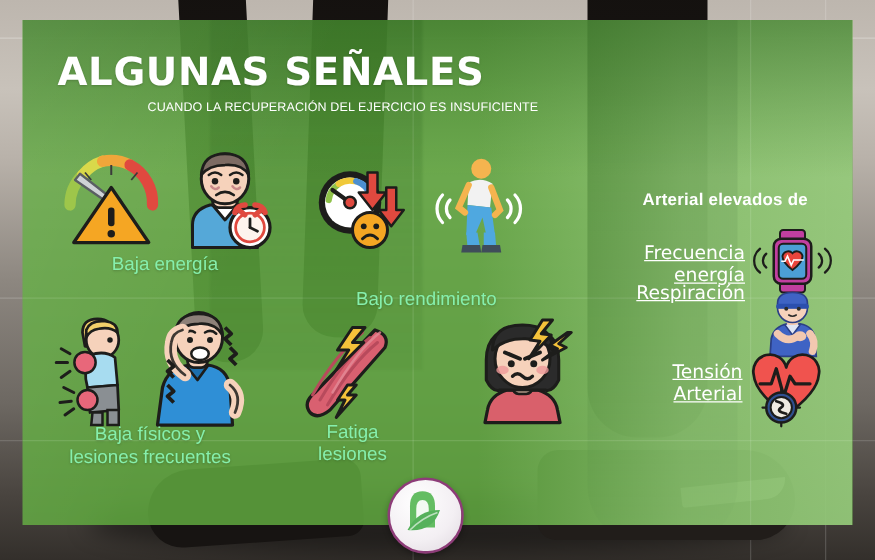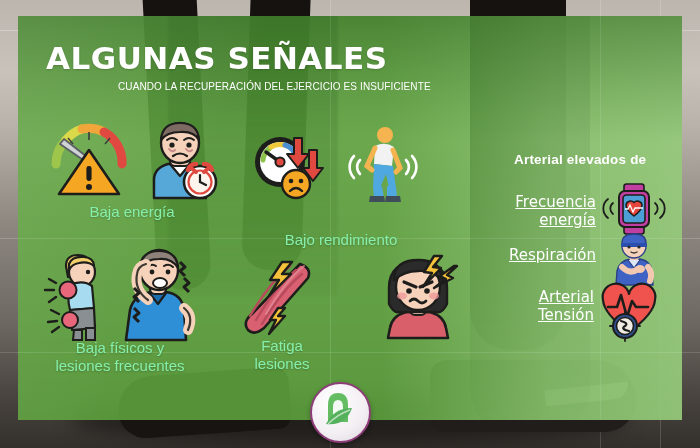--- a/index.html
+++ b/index.html
@@ -281,21 +281,21 @@
       <rect x="19" y="12" width="22" height="28" rx="3.4" fill="#4c9fd6" stroke="#1d1d1b" stroke-width="1.6"></rect>
       <path d="M30 33 q-8 -6 -8 -11 a4.6 4.6 0 0 1 8 -2.4 a4.6 4.6 0 0 1 8 2.4 q0 5 -8 11 z" fill="#e8453c" stroke="#1d1d1b" stroke-width="1.5"></path>
       <path d="M21 26 l3 0 l2 -4 l3 7 l2 -4 l8 0" stroke="#ffffff" stroke-width="1.3" fill="none"></path>
       <path d="M9 20 a7 7 0 0 0 0 11" stroke="#1d1d1b" stroke-width="1.8" fill="none" stroke-linecap="round"></path>
       <path d="M4 16 a12 12 0 0 0 0 19" stroke="#1d1d1b" stroke-width="1.8" fill="none" stroke-linecap="round"></path>
       <path d="M51 20 a7 7 0 0 1 0 11" stroke="#1d1d1b" stroke-width="1.8" fill="none" stroke-linecap="round"></path>
       <path d="M56 16 a12 12 0 0 1 0 19" stroke="#1d1d1b" stroke-width="1.8" fill="none" stroke-linecap="round"></path>
     </svg>
   </div>
 
-  <div class="rc-label" style="left:500px;top:246px;width:96px;">
+  <div class="rc-label" style="left:500px;top:225px;width:96px;">
     <div>Respiración</div>
   </div>
 
   <div class="ico" style="left:610px;top:233px;">
     <svg width="48" height="52" viewBox="0 0 48 52">
       <path d="M6 52 L7 38 Q9 28 20 26 L30 26 Q41 28 42 38 L43 52 Z" fill="#3f63c4" stroke="#2b3f85" stroke-width="1.4"></path>
       <path d="M18 27 L24 35 L30 27 L27 25 L21 25 Z" fill="#dfe6f5" stroke="#2b3f85" stroke-width="1.2"></path>
       <rect x="19" y="19" width="10" height="8" rx="3" fill="#f2c8b0"></rect>
       <ellipse cx="24" cy="13" rx="12" ry="12" fill="#f6d2bb" stroke="#2b3f85" stroke-width="1.3"></ellipse>
       <path d="M12 10 Q12 1 24 1 Q36 1 36 10 L36 13 L12 13 Z" fill="#3f63c4" stroke="#2b3f85" stroke-width="1.3"></path>
@@ -303,22 +303,22 @@
       <circle cx="19" cy="14" r="1.6" fill="#2b2b2b"></circle>
       <circle cx="29" cy="14" r="1.6" fill="#2b2b2b"></circle>
       <path d="M21 19 q3 2 6 0" stroke="#2b2b2b" stroke-width="1.3" fill="none" stroke-linecap="round"></path>
       <path d="M12 34 q8 8 16 2" stroke="#f2c8b0" stroke-width="6" fill="none" stroke-linecap="round"></path>
       <ellipse cx="30" cy="36" rx="5" ry="4" fill="#f2c8b0"></ellipse>
       <path d="M38 34 q5 6 2 14" stroke="#f2c8b0" stroke-width="6" fill="none" stroke-linecap="round"></path>
     </svg>
   </div>
 
   <div class="rc-label" style="left:498px;top:288px;width:96px;">
+    <div>Tensión</div>
     <div>Arterial</div>
-    <div>Tensión</div>
   </div>
 
   <div class="ico" style="left:598px;top:282px;">
     <svg width="62" height="56" viewBox="0 0 62 56">
       <path d="M31 50 Q6 32 5 18 A13 13 0 0 1 31 12 A13 13 0 0 1 57 18 Q56 32 31 50 Z" fill="#f0534e" stroke="#1d1d1b" stroke-width="2.2" stroke-linejoin="round"></path>
       <path d="M10 25 l9 0 l4 -12 l6 22 l5 -16 l4 6 l12 0" stroke="#1d1d1b" stroke-width="2.6" fill="none" stroke-linejoin="round" stroke-linecap="round"></path>
       <circle cx="27" cy="44" r="12" fill="#2f4f8f" stroke="#1d1d1b" stroke-width="2"></circle>
       <circle cx="27" cy="44" r="8.5" fill="#f0ece3" stroke="#1d1d1b" stroke-width="1.6"></circle>
       <path d="M23 39 q8 2 4 5 q-5 3 4 5" stroke="#1d1d1b" stroke-width="2.2" fill="none" stroke-linecap="round"></path>
       <path d="M27 32 l0 -3 M27 56 l0 3 M15 44 l-3 0 M39 44 l3 0" stroke="#1d1d1b" stroke-width="1.8" stroke-linecap="round"></path>

